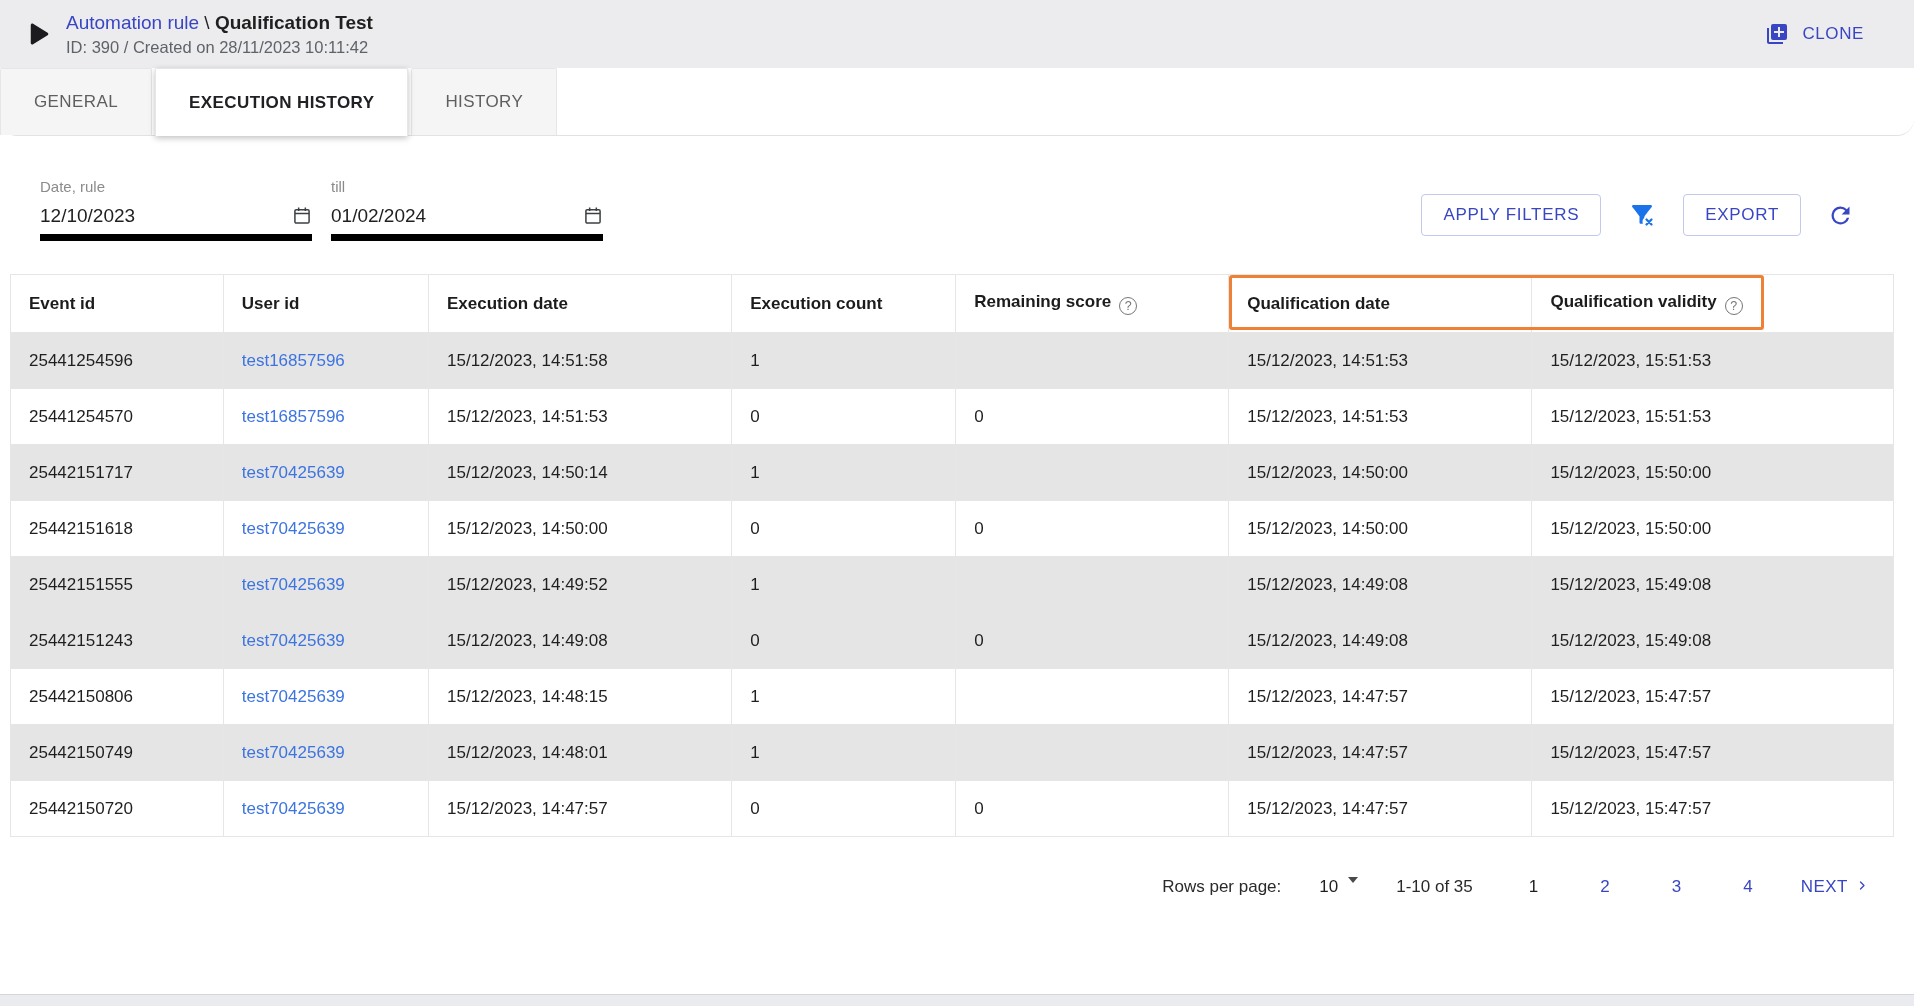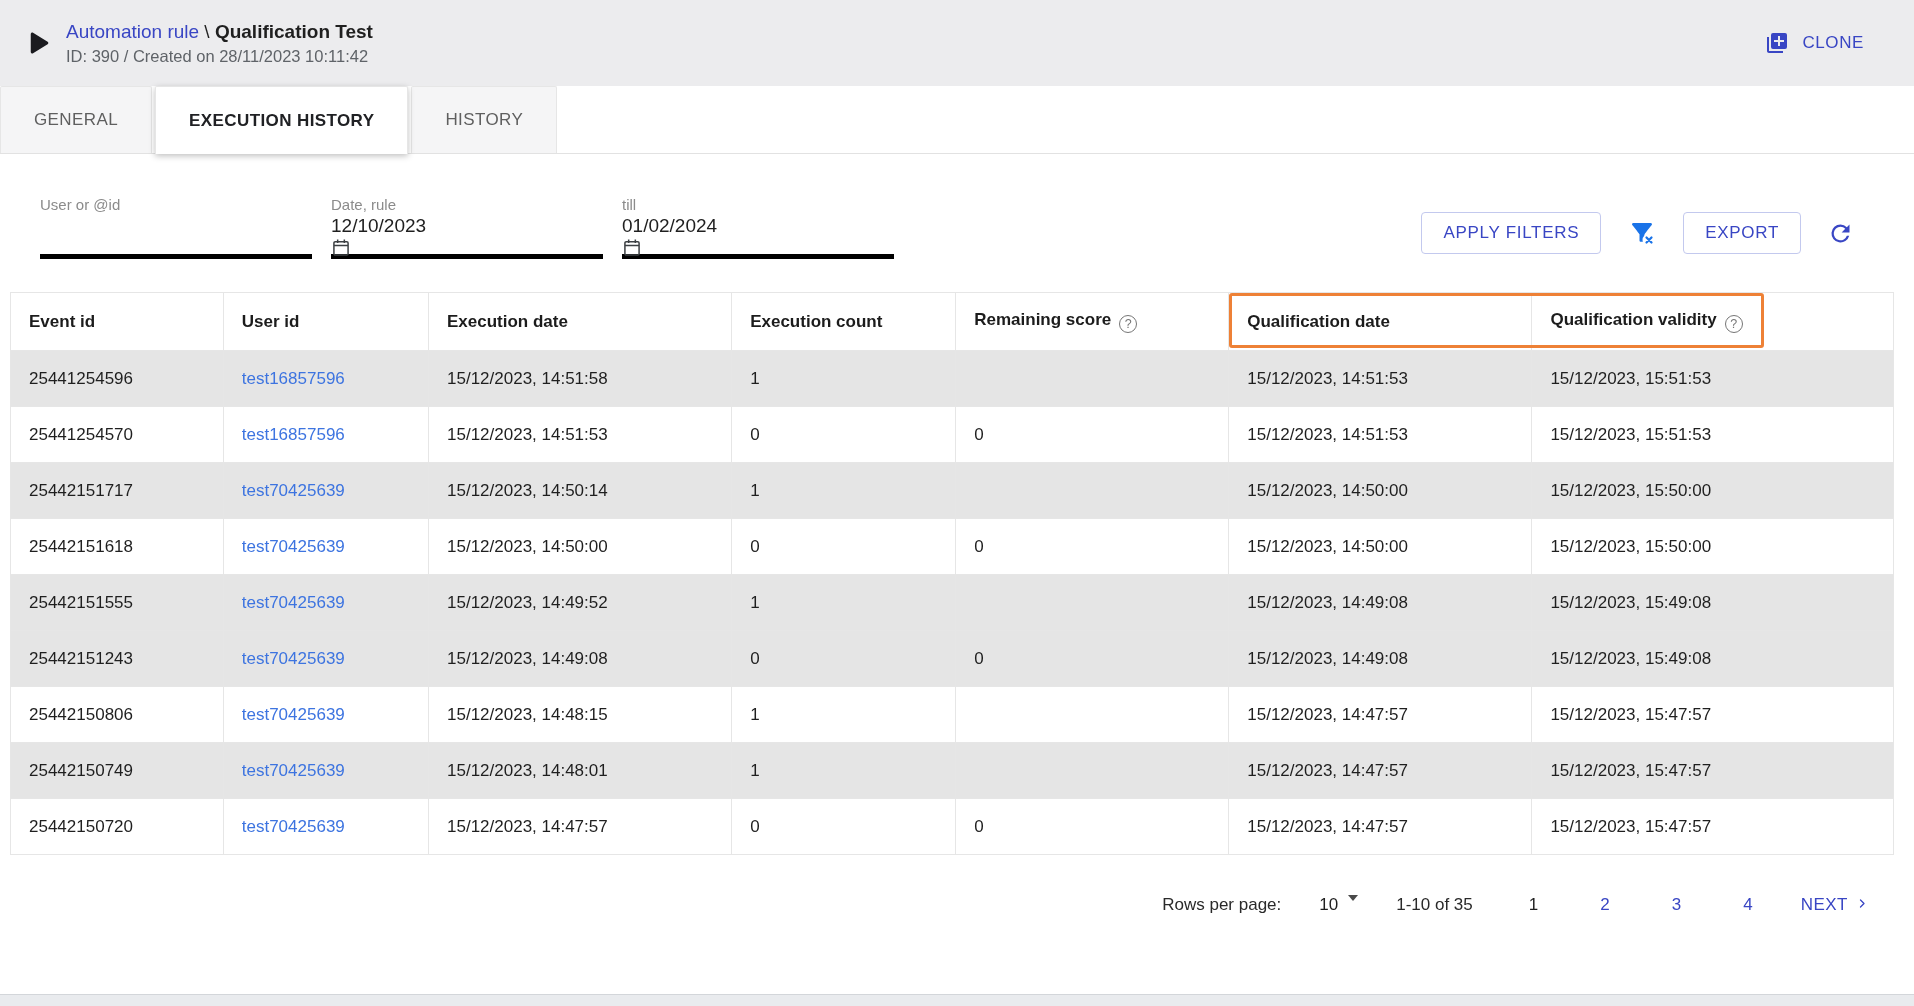--- a/index.html
+++ b/index.html
@@ -10,43 +10,43 @@
     --filter_icon:#1a73e8;
   }
   *{box-sizing:border-box;}
   html,body{margin:0;padding:0;}
   body{
     width:1914px;height:1006px;position:relative;overflow:hidden;
     background:#fff;color:#212121;
     font-family:"Liberation Sans","DejaVu Sans",sans-serif;
   }
   
-  .app-header{height:86px;background:#ececee;display:flex;align-items:center;padding:0 44px 0 22px;}
+  .app-header{height:68px;background:#ececee;display:flex;align-items:center;padding:0 44px 0 22px;}
   .play-icon svg{width:30px;height:30px;display:block;}
   .header-text{margin-left:14px;}
   .breadcrumb{font-size:19px;line-height:23px;}
   .crumb-link{color:var(--accent,#3946c4);text-decoration:none;cursor:pointer;}
   .crumb-sep{color:#1f1f1f;white-space:pre;}
   .crumb-current{color:#1f1f1f;font-weight:600;}
   .subtitle{font-size:16.5px;color:#5f6368;margin-top:4px;}
   .clone-button{display:flex;align-items:center;gap:13px;background:none;border:none;margin-left:auto;
     color:var(--accent,#3946c4);font-size:17px;font-weight:400;letter-spacing:.6px;cursor:pointer;font-family:inherit;}
   .clone-icon svg{width:24px;height:24px;display:block;}
   
-  .tab-bar{display:flex;height:68px;background:#fff;border-bottom:1px solid #e2e2e2;align-items:stretch;}
+  .tab-bar{display:flex;height:68px;background:#fff;border-bottom:1px solid #e2e2e2;align-items:stretch;border-radius:17px;}
   .tab{display:flex;align-items:center;padding:0 33px;font-size:17px;letter-spacing:.4px;color:#5f5f5f;
     background:#f5f5f6;border:1px solid #e6e6e6;border-bottom:none;cursor:pointer;border-radius:2px 2px 0 0;}
   .tab + .tab{margin-left:3px;}
   .tab.active{background:#fff;color:#202124;font-weight:700;box-shadow:0 2px 6px rgba(0,0,0,.25);
     position:relative;z-index:2;margin-bottom:-1px;}
   
   .filter-bar{display:flex;padding:42px 60px 0 40px;height:138px;align-items:flex-start;}
   .field{width:272px;margin-right:19px;}
   .field-label{font-size:15px;color:#8b8b8b;display:block;}
-  .field-input{display:flex;align-items:flex-start;justify-content:space-between;border-bottom:5px solid #000000;height:44px;margin-top:2px;cursor:text;flex-direction:column;}
+  .field-input{display:flex;align-items:center;justify-content:space-between;border-bottom:7px solid #000000;height:44px;margin-top:2px;cursor:text;}
   .field-value{font-size:19px;color:#1f1f1f;}
   .calendar-icon svg{width:20px;height:21px;display:block;}
   .filter-actions{margin-left:auto;display:flex;align-items:center;gap:26px;margin-top:16px;height:42px;}
   .outline-button{background:#fff;border:1px solid #c3c9ee;border-radius:4px;color:var(--accent,#3946c4);
     font-size:17px;font-weight:500;letter-spacing:.7px;padding:0 21px;height:42px;cursor:pointer;font-family:inherit;}
   .filter-clear-icon svg{width:30px;height:30px;display:block;cursor:pointer;}
   .refresh-icon svg{width:27px;height:27px;display:block;cursor:pointer;}
   
   .table-wrap{margin:0 20px 8px 10px;position:relative;}
   table{width:100%;border-collapse:collapse;table-layout:fixed;}
@@ -112,26 +112,20 @@
       </div>
     <div class="tab active">
         <span>EXECUTION HISTORY</span>
       </div>
     <div class="tab">
         <span>HISTORY</span>
       </div>
   </nav>
 
   <section class="filter-bar">
-    <div class="field">
-      <label class="field-label">User or @id</label>
-      <div class="field-input">
-        <span class="field-value"></span>
-      </div>
-    </div>
     <div class="field">
       <label class="field-label">Date, rule</label>
       <div class="field-input">
         <span class="field-value">12/10/2023</span>
         <span class="calendar-icon">
           <svg viewBox="0 0 24 24" style="fill:none;stroke:#3c4043;stroke-width:1.8">
               <rect x="3.5" y="5" width="17" height="16" rx="1.5"></rect>
               <path d="M3.5 9.5h17M8 2.5v4M16 2.5v4"></path>
             </svg>
         </span>

